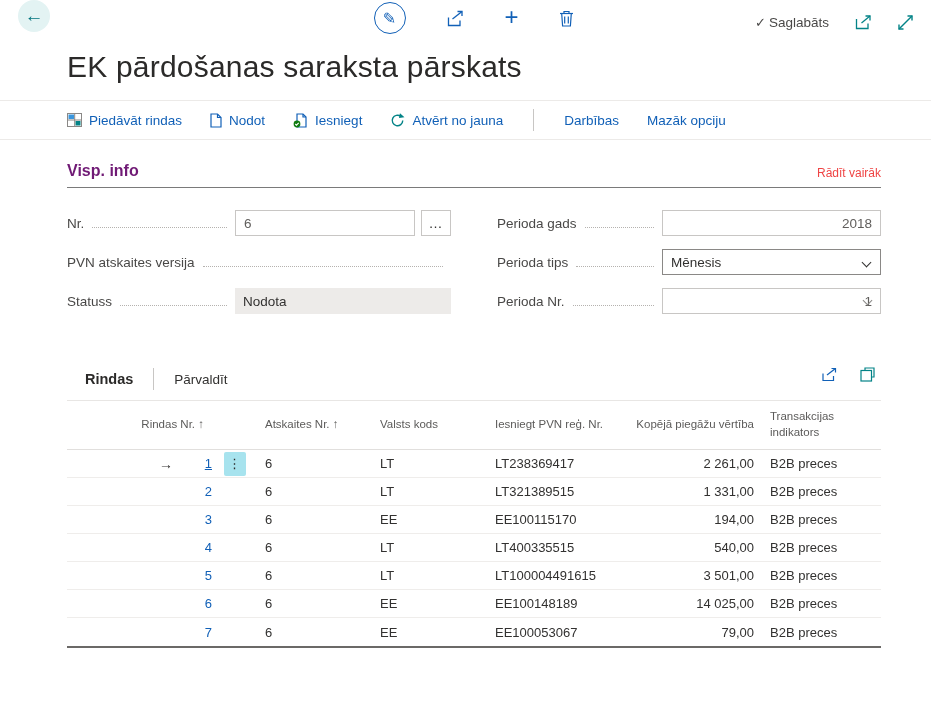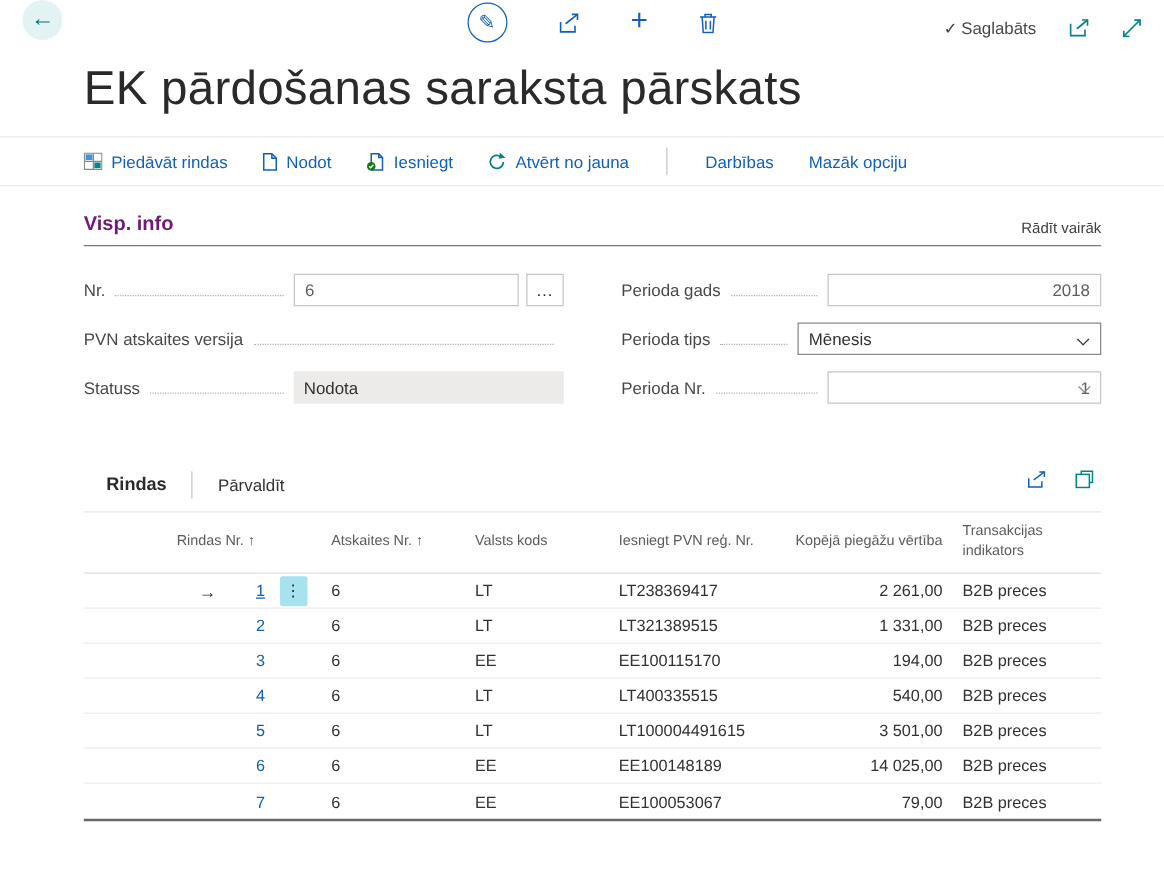--- a/index.html
+++ b/index.html
@@ -16,49 +16,49 @@
   }
   .center-icons { position:absolute; left:50%; top:2px; transform:translateX(-46%); display:flex; align-items:center; gap:40px; }
   .circle-btn { width:32px; height:32px; border:1.4px solid #1160b7; border-radius:50%; color:#1160b7;
     display:flex; align-items:center; justify-content:center; font-size:16px; cursor:pointer; }
   .tb-ic { display:flex; align-items:center; justify-content:center; height:32px; cursor:pointer; color:#1160b7; }
   .tb-plus { font-size:24px; font-weight:300; margin-top:-3px; }
   .right-zone { position:absolute; right:18px; top:6px; display:flex; align-items:center; gap:26px; }
   .saved { display:flex; align-items:center; gap:3px; color:#494847; font-size:13.5px; }
   .saved .chk { font-size:13px; color:#494847; }
   
-  .page-title { margin:14px 50px 0 67px; font-size:38px; font-weight:300; color:#2b2a29; letter-spacing:0.2px; }
+  .page-title { margin:14px 50px 0 67px; font-size:30px; font-weight:300; color:#2b2a29; letter-spacing:0.2px; }
   
   .actionbar {
     margin-top:16px; border-top:1px solid #eceae8; border-bottom:1px solid #eceae8;
     padding:8px 0 8px 67px; display:flex; align-items:center; gap:28px; color:#1160b7; font-size:13.5px;
   }
   .act { display:flex; align-items:center; gap:7px; cursor:pointer; white-space:nowrap; }
   .vsep { width:1px; height:22px; background:#c8c6c4; margin:0 2px; }
   
   .sect-head { margin:22px 50px 0 67px; display:flex; align-items:flex-end; justify-content:space-between;
     border-bottom:1px solid #7a7a7a; padding-bottom:7px; }
   .sect-title { font-size:16px; font-weight:bold; color:#701a75; }
-  .show-more { font-size:12px; color:#404040; cursor:pointer; }
+  .show-more { font-size:12px; color:#ef4444; cursor:pointer; }
   .form { margin:22px 50px 0 67px; display:grid; grid-template-columns:1fr 1fr; column-gap:46px; row-gap:13px; }
   .frow { display:flex; align-items:center; height:26px; }
   .flabel { color:#494847; white-space:nowrap; }
   .leader { flex:1; border-bottom:1px dotted #b5b2af; margin:0 8px; transform:translateY(4px); }
   input.fin { height:26px; border:1px solid #c8c6c4; padding:0 8px; font-size:13.5px; color:#605e5c;
     font-family:"Liberation Sans",sans-serif; background:#fff; outline:none; }
   .w180 { width:180px; } .w216 { width:216px; } .w219 { width:219px; }
   .ralign { text-align:right; }
   .more-btn { width:30px; height:26px; margin-left:6px; border:1px solid #c8c6c4; background:#fff; cursor:pointer;
     font-size:14px; line-height:10px; color:#323130; padding:0; letter-spacing:1px; }
   .fwrap { position:relative; display:inline-flex; }
   .chev { position:absolute; right:10px; top:9px; width:7px; height:7px;
     border-right:1.5px solid #8a8886; border-bottom:1.5px solid #8a8886; transform:rotate(45deg); pointer-events:none; }
   .chev.dark { border-color:#323130; }
   .field-box { width:216px; height:26px; background:#edebe9; padding:0 8px; display:flex; align-items:center; color:#323130; }
-  .select-box { width:243px; height:26px; border:1px solid #8a8886; padding:0 26px 0 8px; display:flex; align-items:center;
+  .select-box { width:219px; height:26px; border:1px solid #8a8886; padding:0 26px 0 8px; display:flex; align-items:center;
     color:#323130; background:#fff; cursor:pointer; position:relative; }
   .pad-chev { padding-right:26px; }
   
   .card { margin:44px 50px 0 67px; border-bottom:2px solid #6b6967; }
   .card-tabs { position:relative; display:flex; align-items:center; gap:18px; padding:10px 0 10px 18px; }
   .card-title { font-weight:bold; font-size:14.5px; color:#2b2a29; cursor:pointer; }
   .card-menu { font-size:13.5px; color:#323130; cursor:pointer; }
   .card-icons { position:absolute; right:6px; top:9px; display:flex; gap:22px; }
   .grid-head {
     display:grid; grid-template-columns:145px 45px 115px 115px 140px 135px 1fr;

